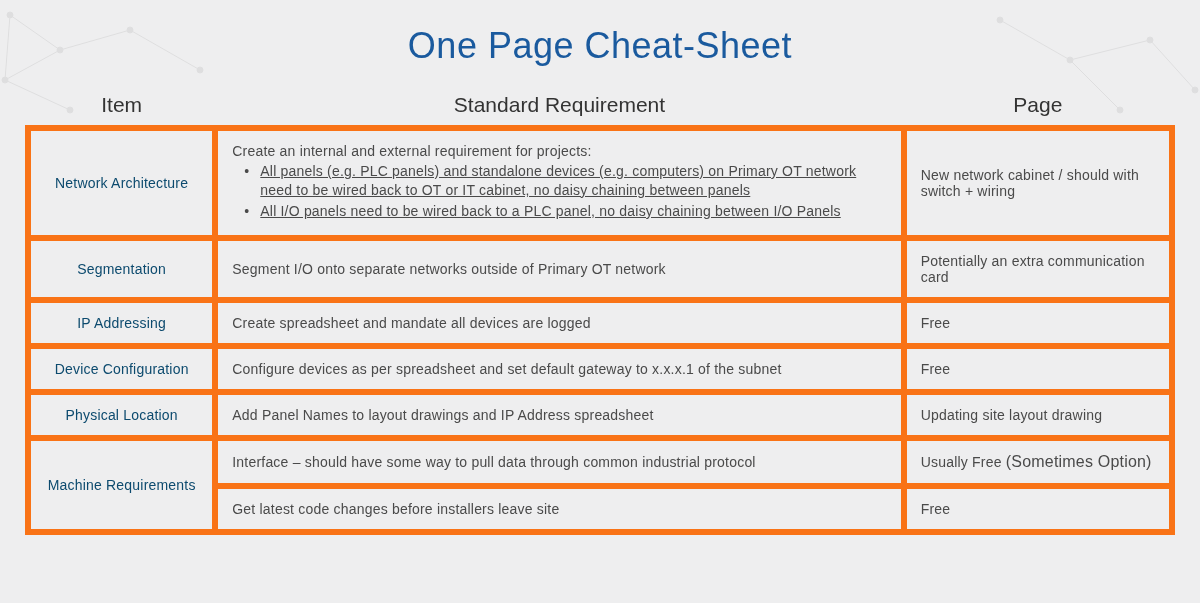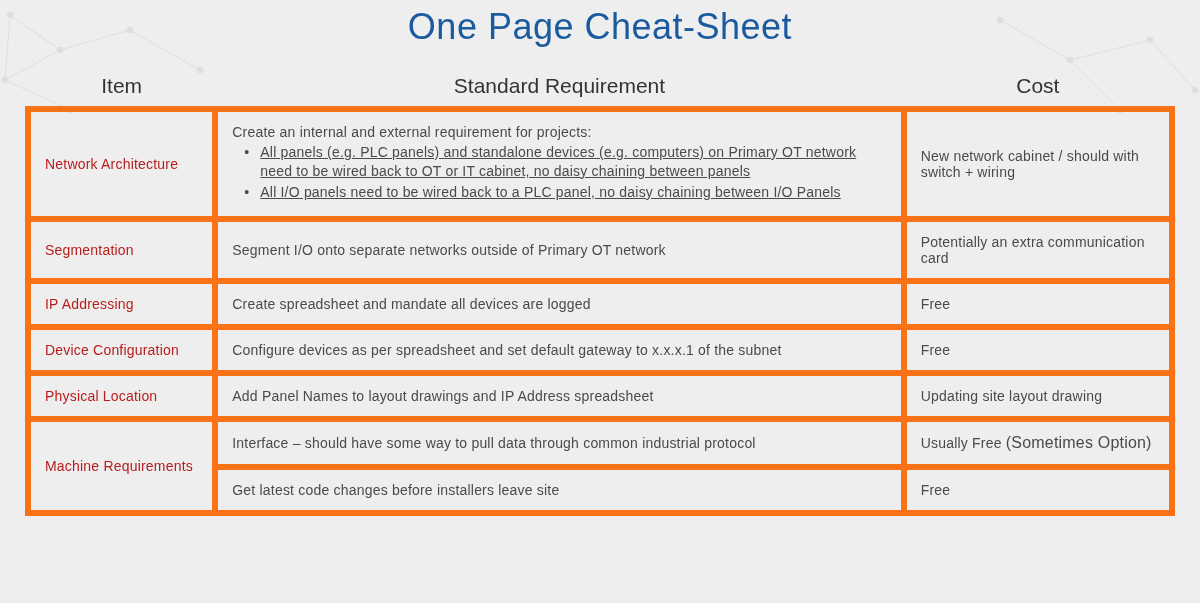--- a/index.html
+++ b/index.html
@@ -19,21 +19,22 @@
       position: absolute;
       top: 0;
       left: 0;
       width: 100%;
       height: 120px;
       opacity: 0.15;
       pointer-events: none;
     }
     .container {
       position: relative;
-      padding: 6px 25px;
+      padding: 15px 25px;
+      margin-top: 10px;
     }
     .title {
       text-align: center;
       font-size: 36px;
       font-weight: 400;
       color: #1a5a9e;
       margin-bottom: 18px;
       letter-spacing: 0.5px;
     }
     .table {
@@ -59,21 +60,22 @@
     }
     .table tbody td {
       border: 6px solid #f97316;
       padding: 12px 14px;
       font-size: 14px;
       color: #4a4a4a;
       vertical-align: middle;
       letter-spacing: 0.2px;
     }
     .table tbody td.item-cell {
-      color: #b91c1c;
+      color: #0c4a6e;
+      text-align: center;
     }
     .req-intro {
       margin-bottom: 3px;
     }
     .req-list {
       list-style: none;
       padding-left: 8px;
       text-decoration: underline;
     }
     .req-list li {
@@ -122,21 +124,21 @@
 </svg>
 
 <div class="container">
   <h1 class="title">One Page Cheat-Sheet</h1>
 
   <table class="table">
     <thead>
       <tr>
         <th>Item</th>
         <th>Standard Requirement</th>
-        <th>Cost</th>
+        <th>Page</th>
       </tr>
     </thead>
     <tbody>
 
       <tr>
         <td class="item-cell">Network Architecture</td>
         <td>
           <div class="req-intro">Create an internal and external requirement for projects:</div>
           <ul class="req-list">
             <li>All panels (e.g. PLC panels) and standalone devices (e.g. computers) on Primary OT network need to be wired back to OT or IT cabinet, no daisy chaining between panels</li>

